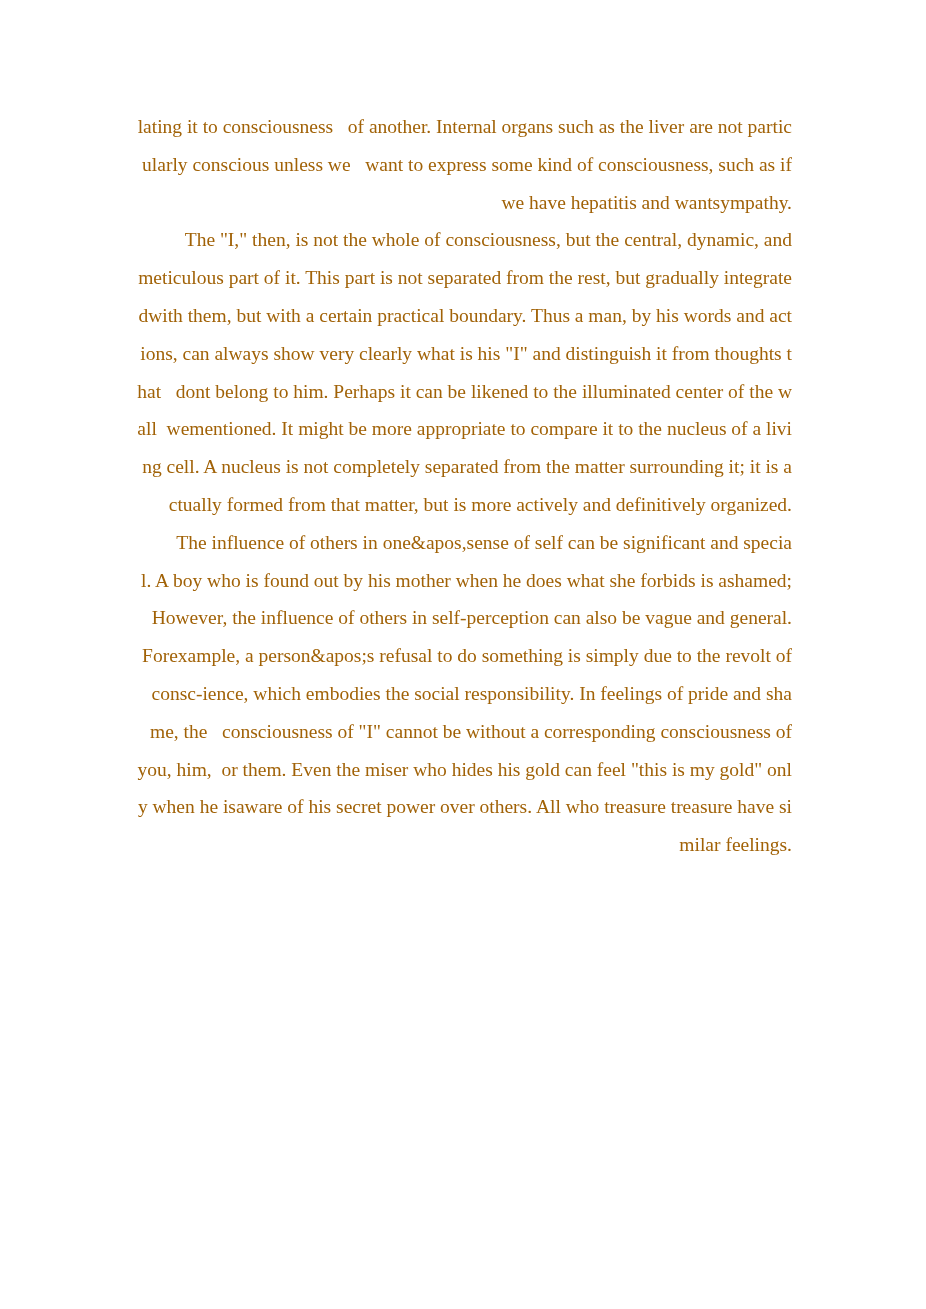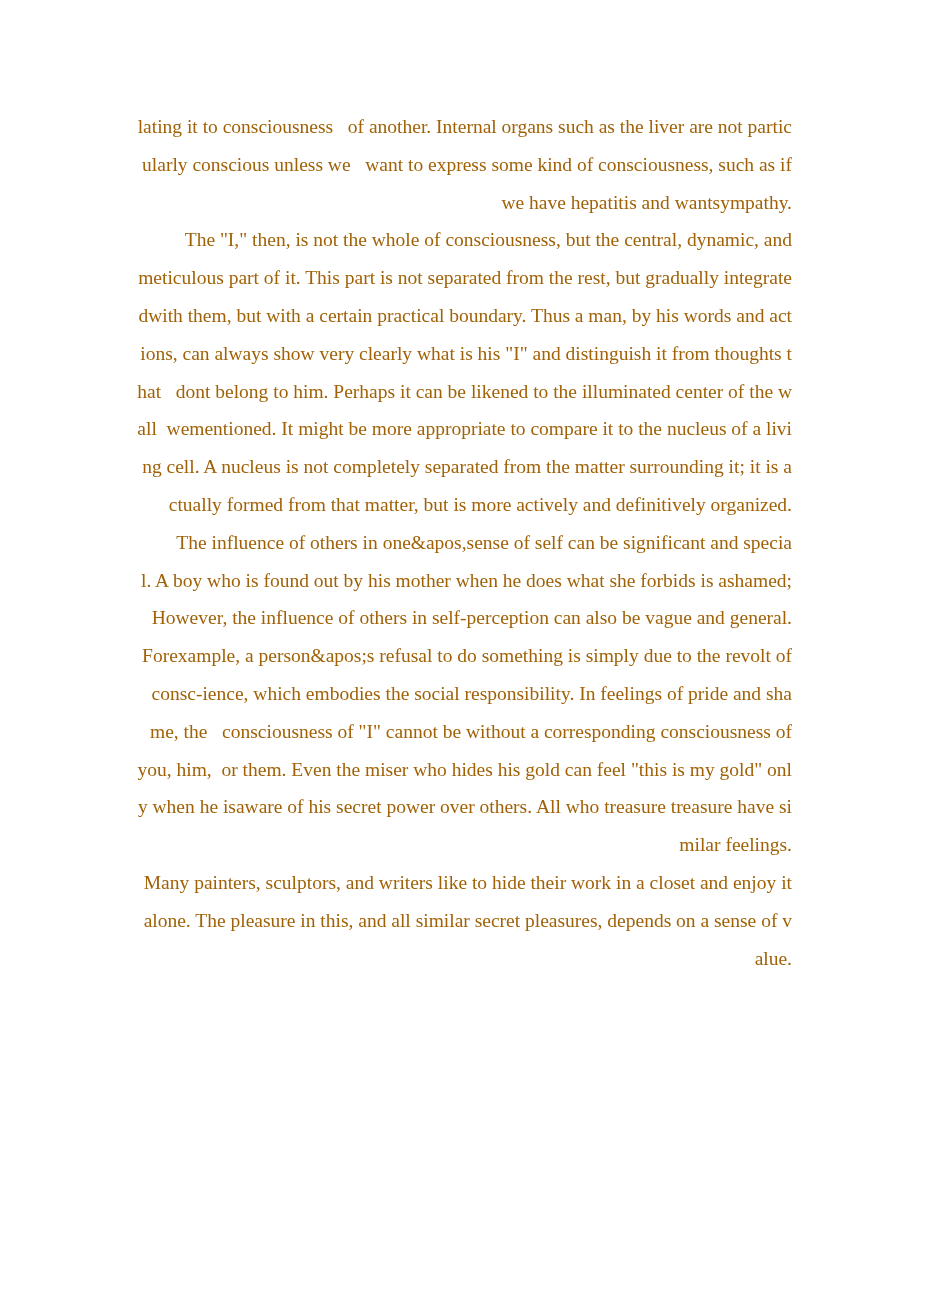--- a/index.html
+++ b/index.html
@@ -34,15 +34,14 @@
   }
 </style>
 </head>
 <body>
 
 <div class="page">
   <div class="text-column">
     <p class="para">lating it to consciousness   of another. Internal organs such as the liver are not particularly conscious unless we   want to express some kind of consciousness, such as if we have hepatitis and wantsympathy.</p>
     <p class="para">        The "I," then, is not the whole of consciousness, but the central, dynamic, and   meticulous part of it. This part is not separated from the rest, but gradually integratedwith them, but with a certain practical boundary. Thus a man, by his words and actions, can always show very clearly what is his "I" and distinguish it from thoughts that   dont belong to him. Perhaps it can be likened to the illuminated center of the wall  wementioned. It might be more appropriate to compare it to the nucleus of a living cell. A nucleus is not completely separated from the matter surrounding it; it is actually formed from that matter, but is more actively and definitively organized.</p>
     <p class="para">        The influence of others in one&amp;apos,sense of self can be significant and special. A boy who is found out by his mother when he does what she forbids is ashamed;     However, the influence of others in self-perception can also be vague and general. Forexample, a person&amp;apos;s refusal to do something is simply due to the revolt of consc-ience, which embodies the social responsibility. In feelings of pride and shame, the   consciousness of "I" cannot be without a corresponding consciousness of you, him,  or them. Even the miser who hides his gold can feel "this is my gold" only when he isaware of his secret power over others. All who treasure treasure have similar feelings.</p>
-    <p class="para">Many painters, sculptors, and writers like to hide their work in a closet and enjoy it alone. The pleasure in this, and all similar secret pleasures, depends on a sense of value.</p>
   </div>
 </div>
 
 </body></html>

